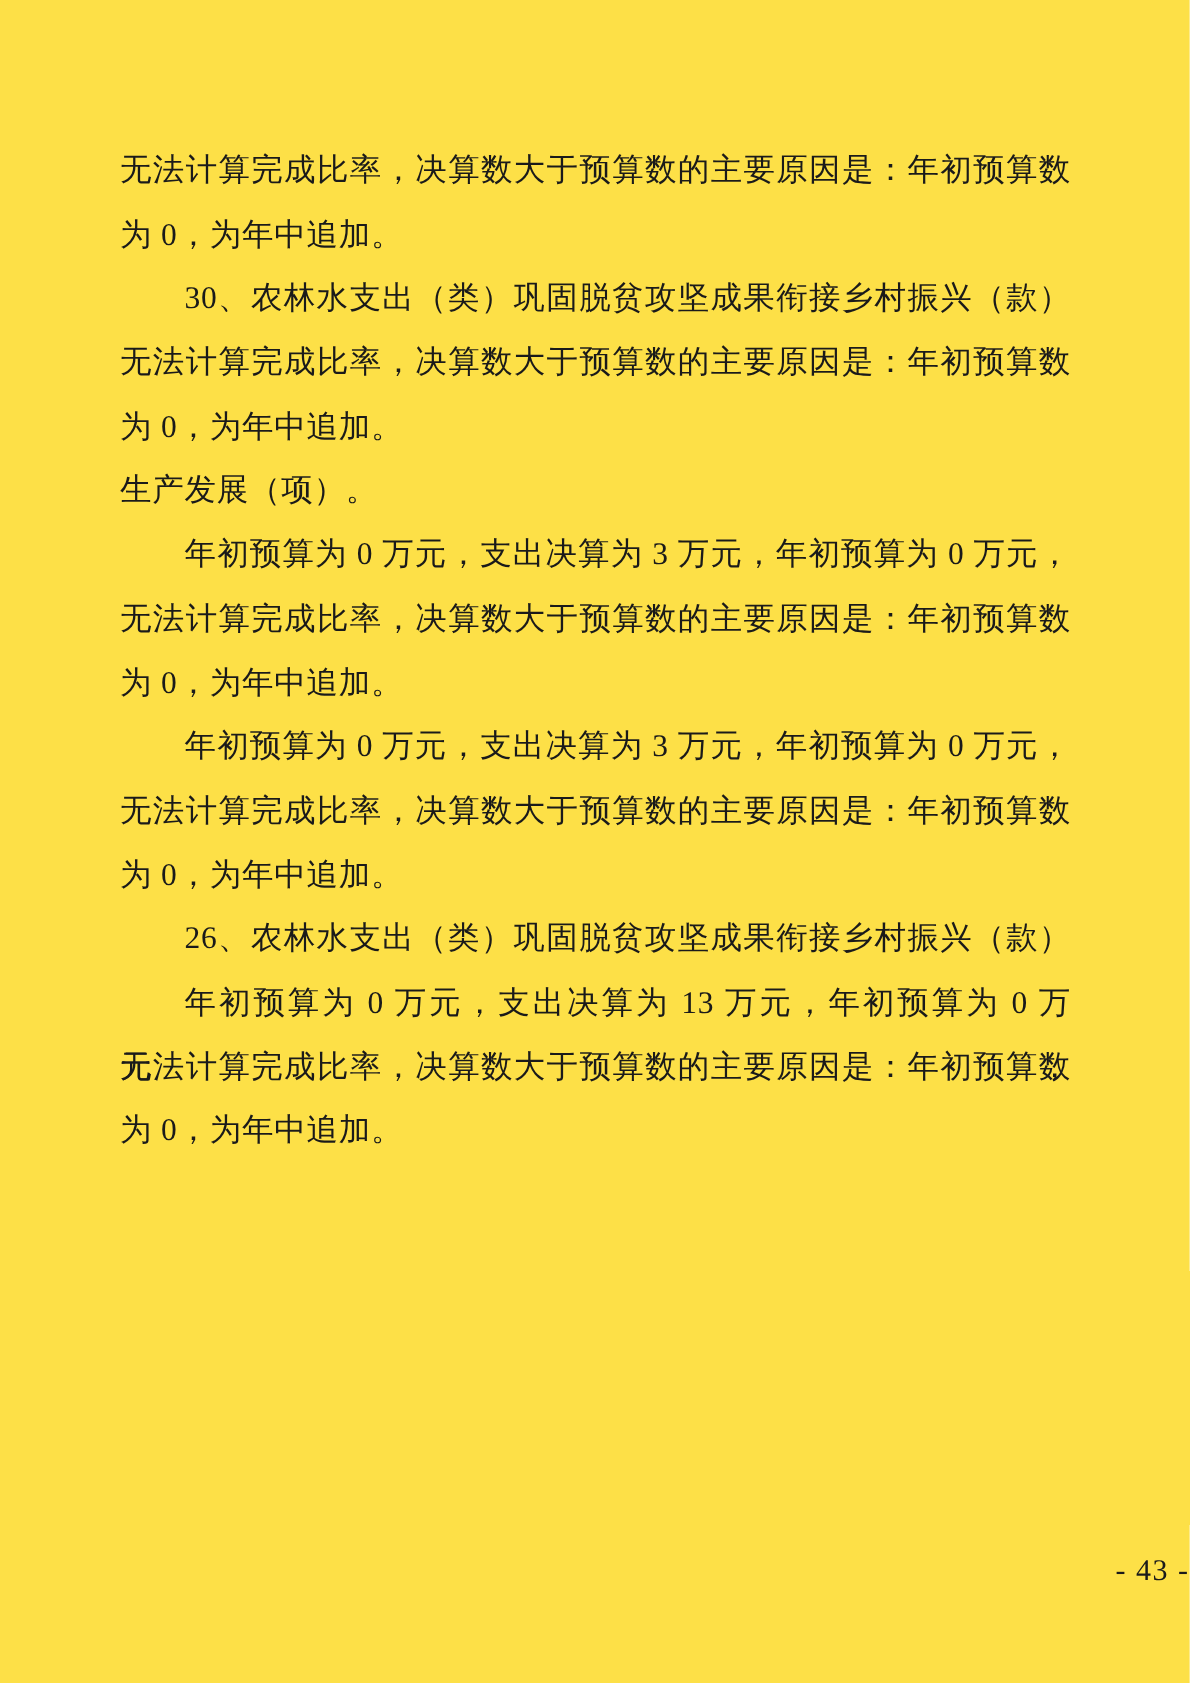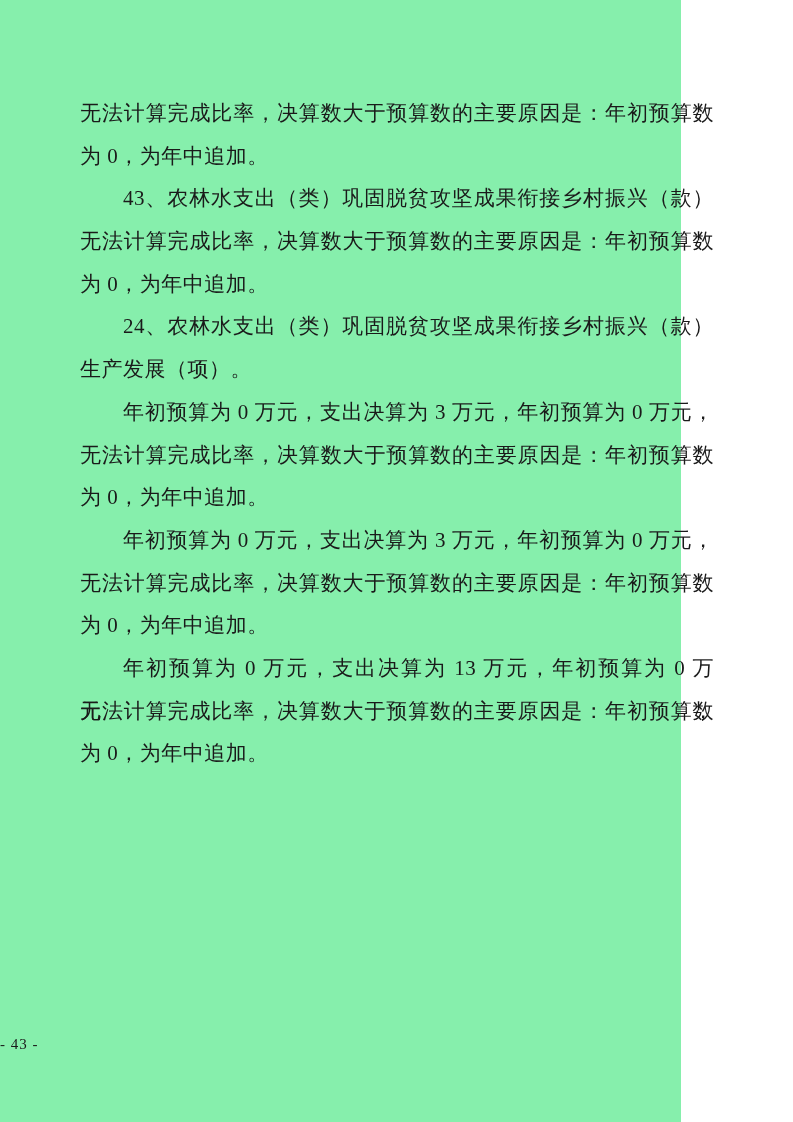--- a/index.html
+++ b/index.html
@@ -11,23 +11,23 @@
     width: 793px;
     height: 1122px;
     position: relative;
     font-family: "Liberation Serif", "DejaVu Serif", serif;
     color: #1a1a1a;
     overflow: hidden;
   }
   .page {
     position: absolute;
     left: 0; top: 0;
-    width: 681px;
+    width: 793px;
     height: 1122px;
-    background: #86efac;
+    background: #fde047;
   }
   .content {
     position: absolute;
     left: 80px;
     top: 92px;
     width: 634px;
   }
   .para {
     margin: 0;
     padding: 0;
@@ -47,57 +47,57 @@
     text-justify: inter-ideograph;
   }
   .line.indent {
     text-indent: 43px;
   }
   .footer {
     position: absolute;
     left: 0;
     top: 1036px;
     width: 793px;
-    text-align: left;
-    font-size: 15px;
+    text-align: right;
+    font-size: 20px;
     letter-spacing: 1px;
     color: #1a1a1a;
   }
 </style>
 </head>
 <body>
 
 <div class="page">
   <div class="content">
       <div class="para">
         <div class="line fill">无法计算完成比率，决算数大于预算数的主要原因是：年初预算数</div>
         <div class="line">为 0，为年中追加。</div>
       </div>
       <div class="para">
-        <div class="line fill indent">43、农林水支出（类）巩固脱贫攻坚成果衔接乡村振兴（款）</div>
+        <div class="line fill indent">30、农林水支出（类）巩固脱贫攻坚成果衔接乡村振兴（款）</div>
       </div>
       <div class="para">
         <div class="line fill">无法计算完成比率，决算数大于预算数的主要原因是：年初预算数</div>
         <div class="line">为 0，为年中追加。</div>
       </div>
       <div class="para">
-        <div class="line fill indent">24、农林水支出（类）巩固脱贫攻坚成果衔接乡村振兴（款）</div>
         <div class="line">生产发展（项）。</div>
       </div>
       <div class="para">
         <div class="line fill indent">年初预算为 0 万元，支出决算为 3 万元，年初预算为 0 万元，</div>
         <div class="line fill">无法计算完成比率，决算数大于预算数的主要原因是：年初预算数</div>
         <div class="line">为 0，为年中追加。</div>
       </div>
       <div class="para">
         <div class="line fill indent">年初预算为 0 万元，支出决算为 3 万元，年初预算为 0 万元，</div>
         <div class="line fill">无法计算完成比率，决算数大于预算数的主要原因是：年初预算数</div>
         <div class="line">为 0，为年中追加。</div>
       </div>
       <div class="para">
+        <div class="line fill indent">26、农林水支出（类）巩固脱贫攻坚成果衔接乡村振兴（款）</div>
       </div>
       <div class="para">
         <div class="line fill indent">年初预算为 0 万元，支出决算为 13 万元，年初预算为 0 万元，</div>
         <div class="line fill">无法计算完成比率，决算数大于预算数的主要原因是：年初预算数</div>
         <div class="line">为 0，为年中追加。</div>
       </div>
     </div>
   <div class="footer">- 43 -</div>
 </div>
 

